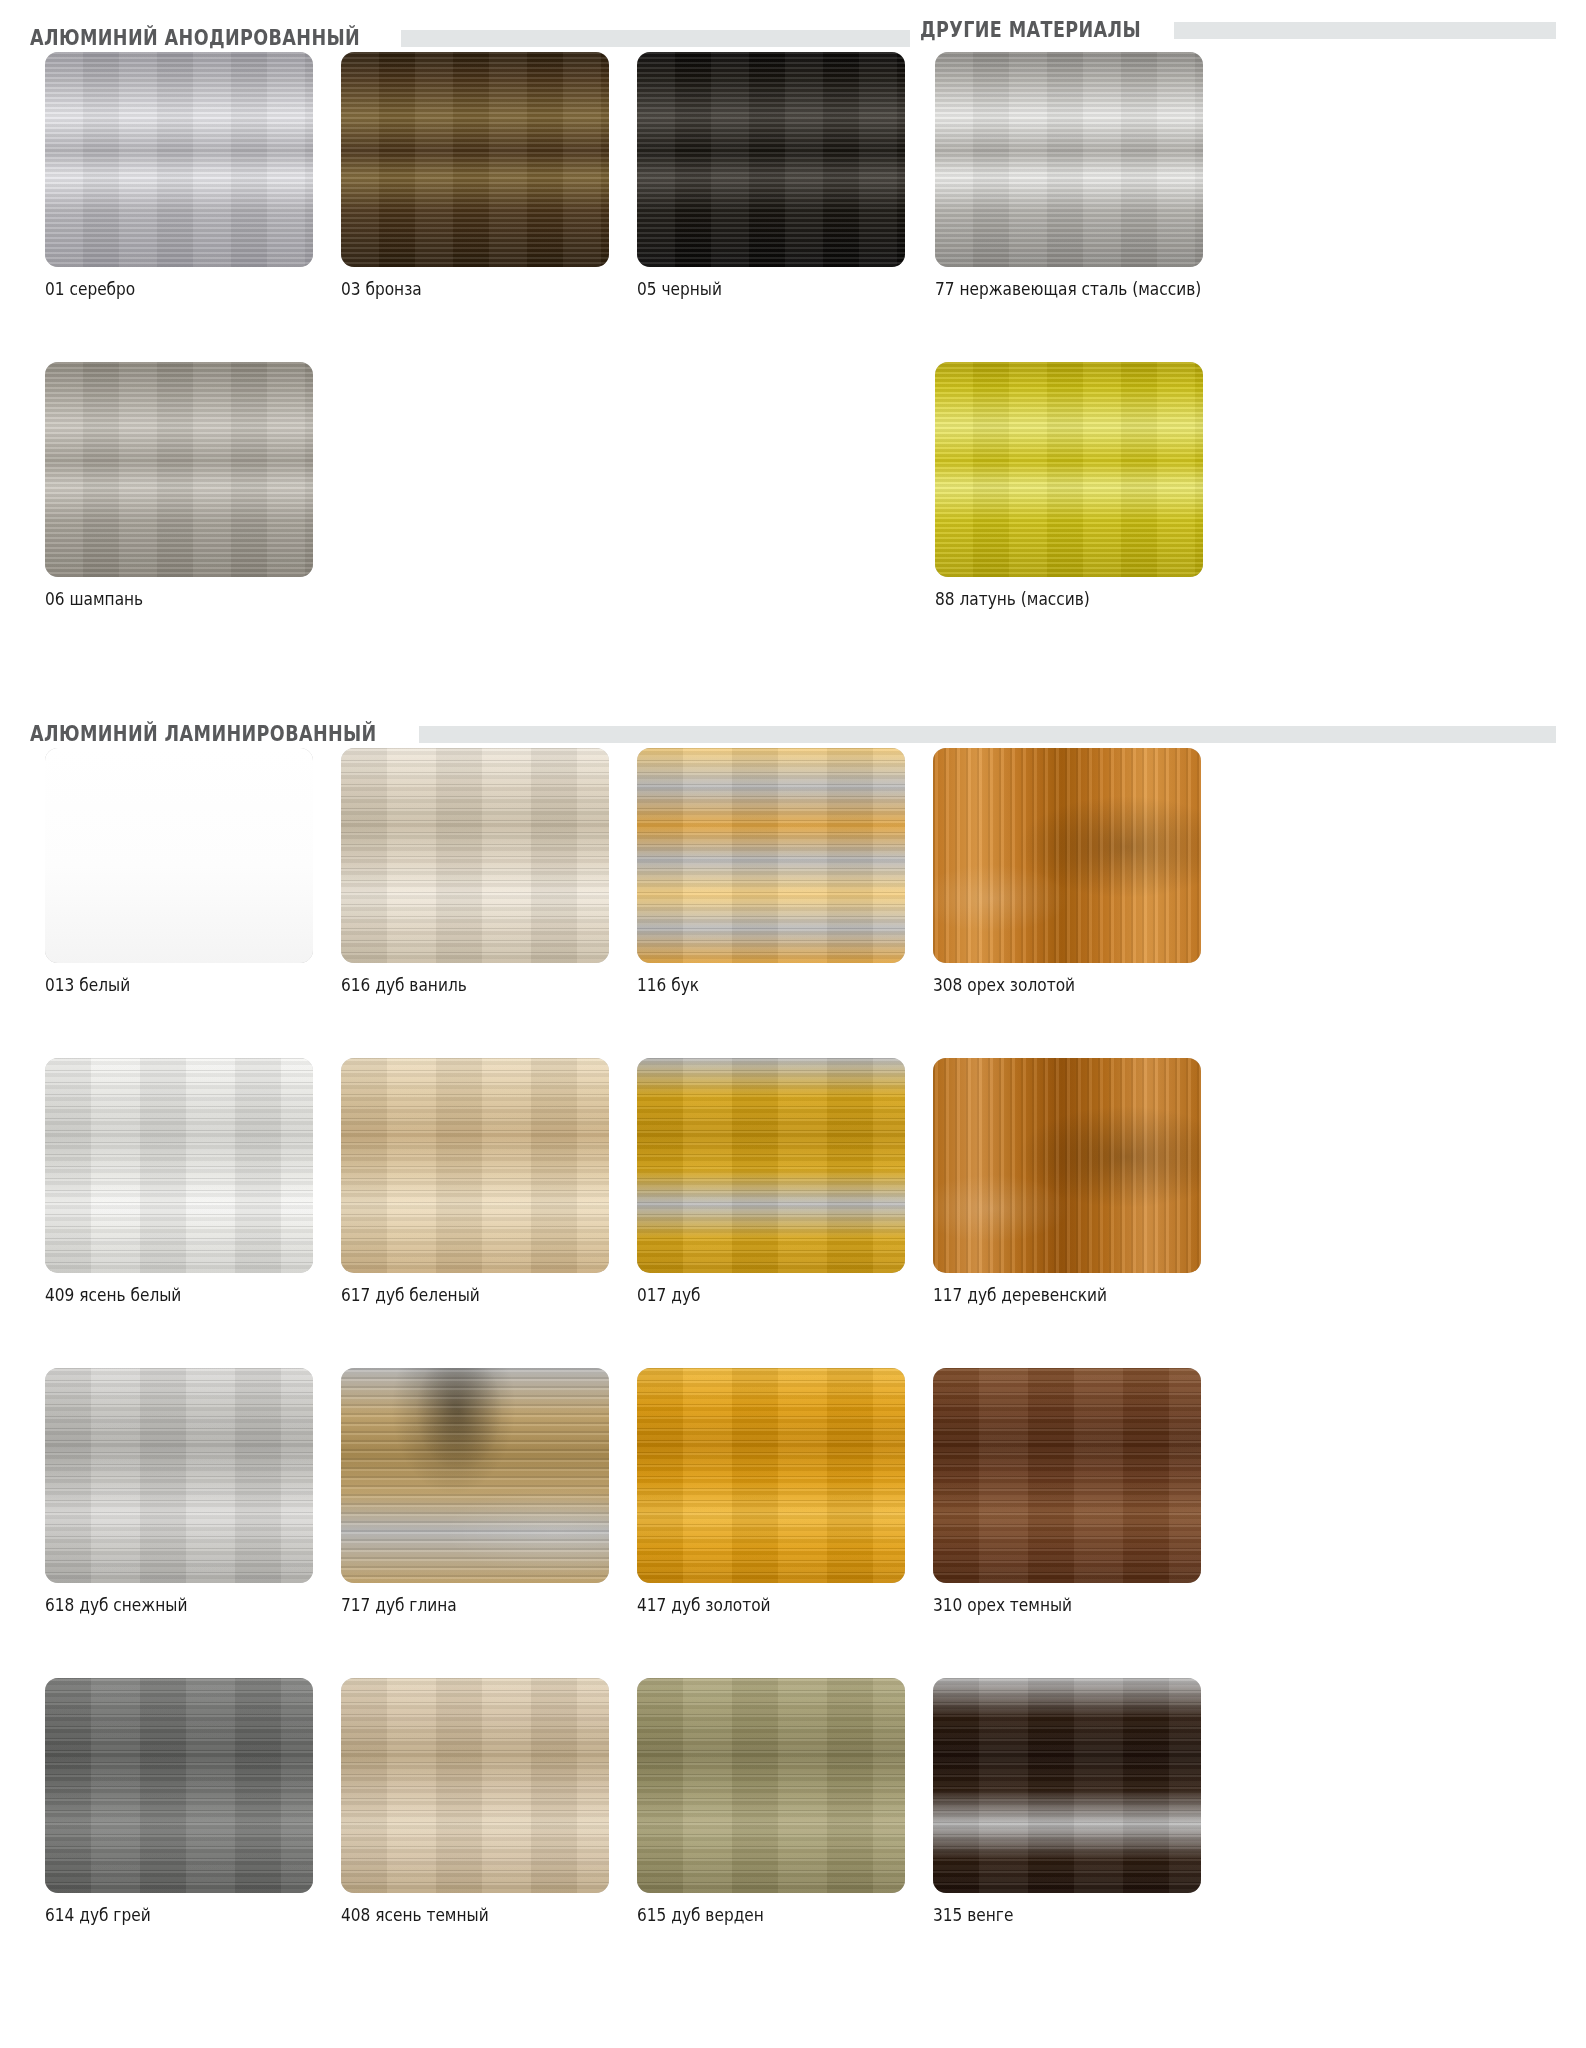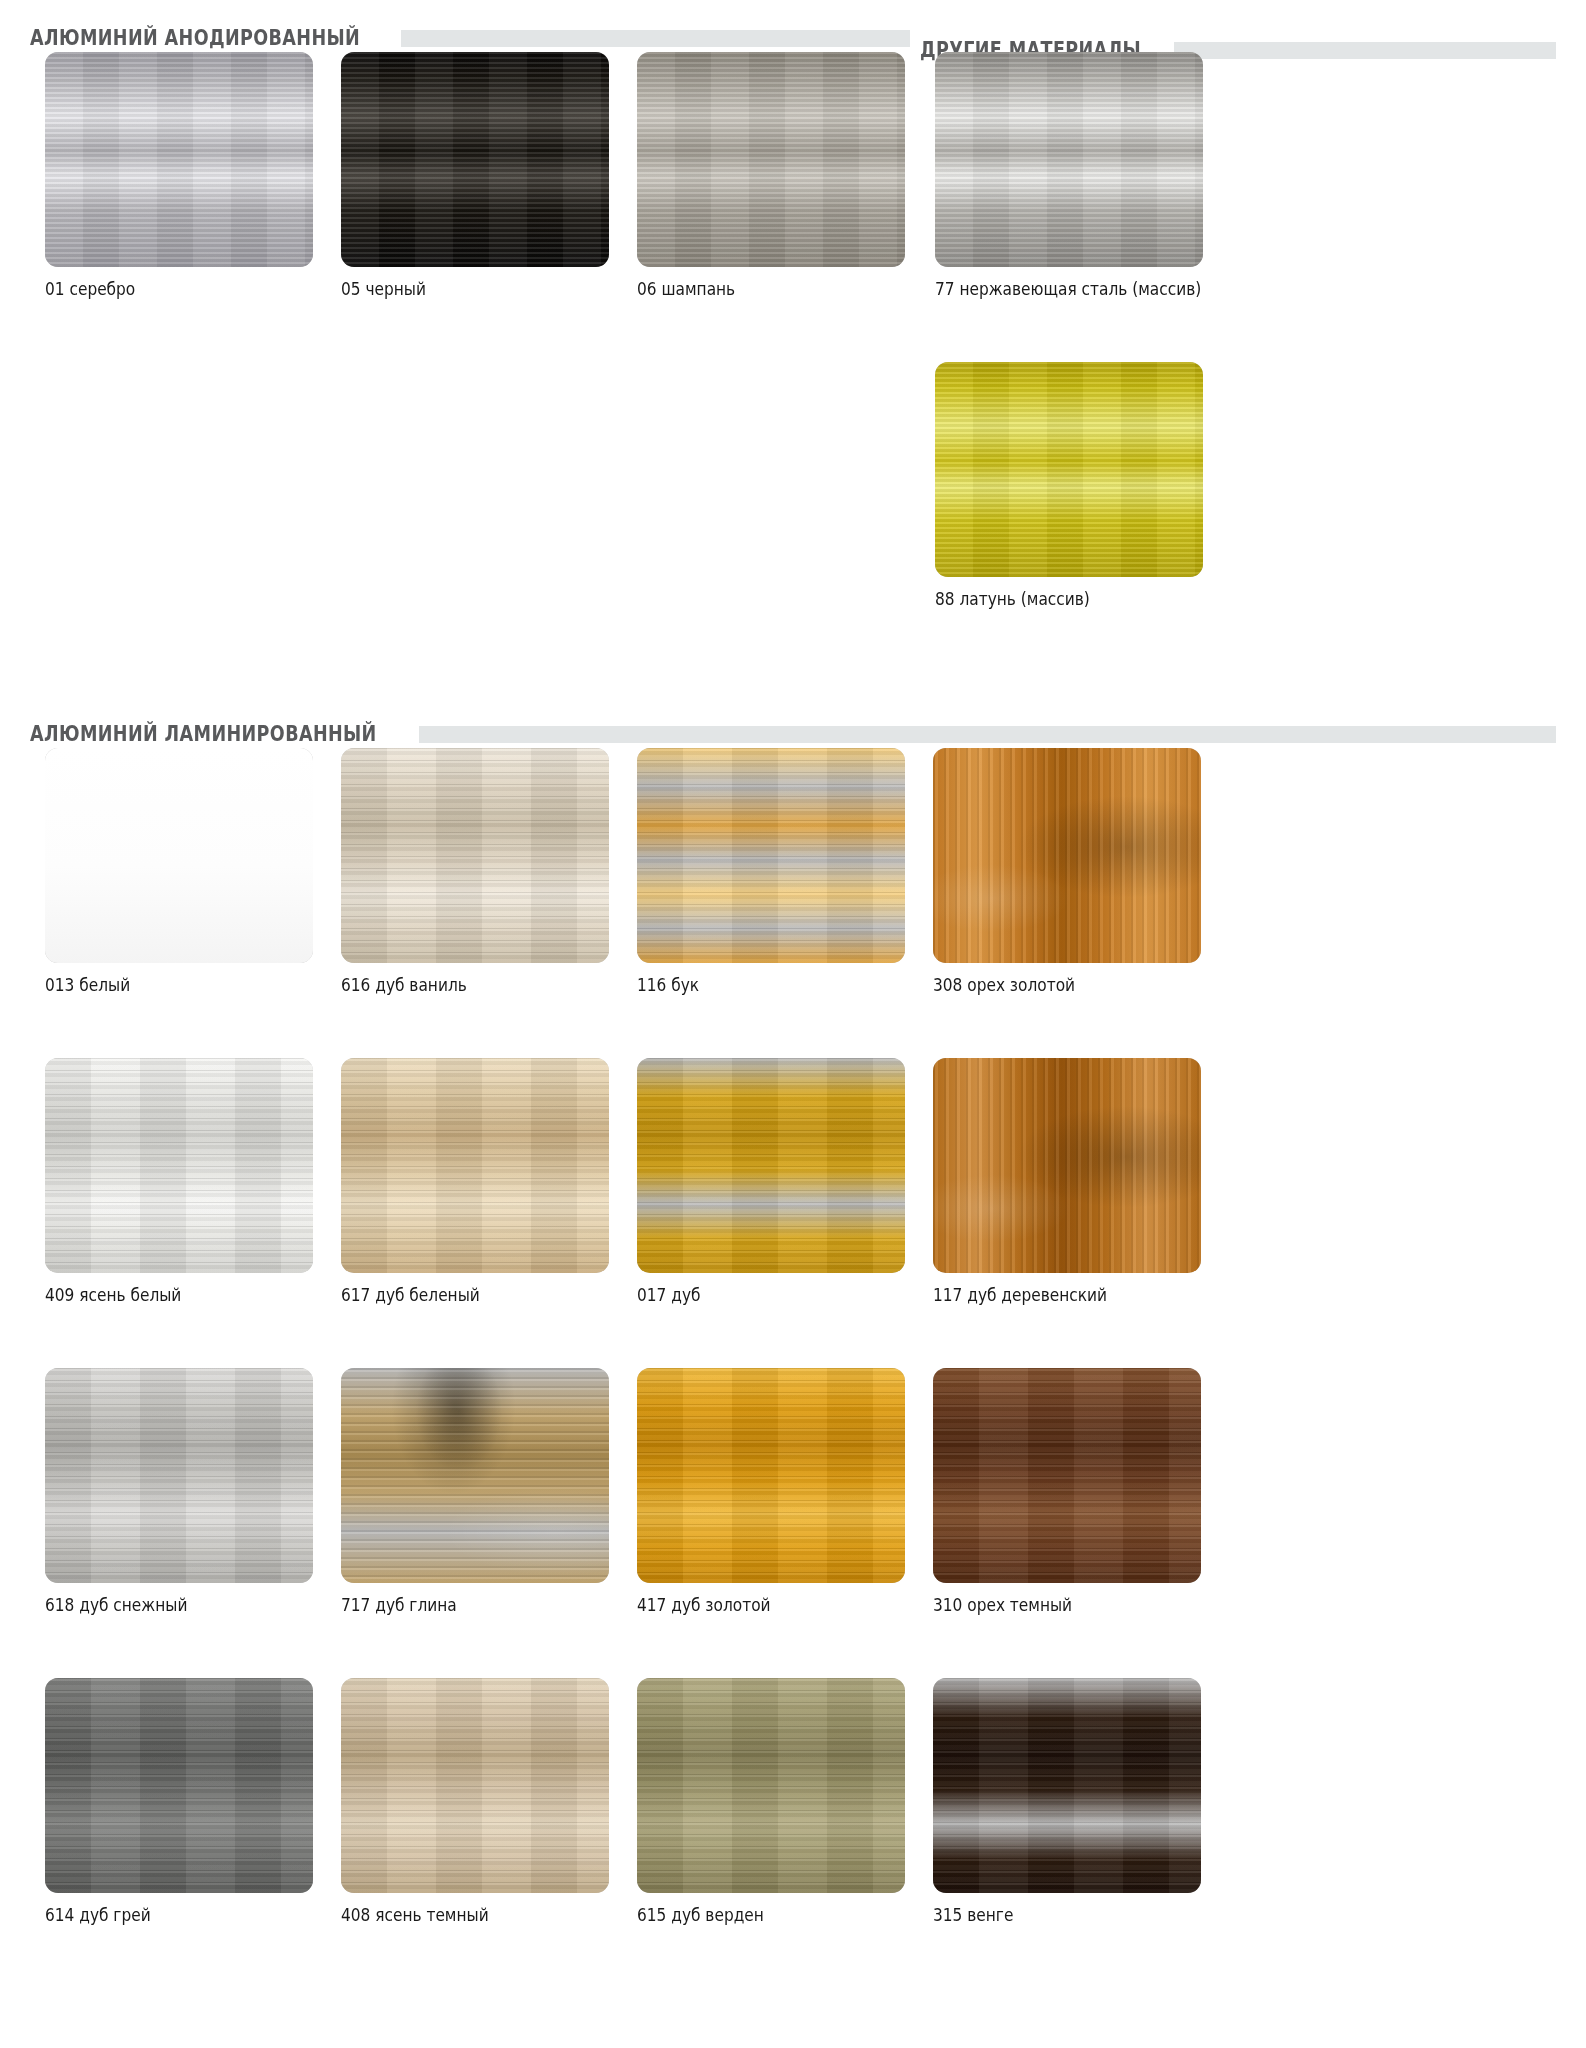--- a/index.html
+++ b/index.html
@@ -7,21 +7,21 @@
   body {
     background: #ffffff;
     font-family: "Liberation Sans", sans-serif;
     overflow: hidden;
   }
   .page { position: relative; width: 1586px; height: 2048px; padding: 8px 30px; }
 
   
   .section-head { display: flex; align-items: center; height: 44px; }
   .section-head.sec-anod  { position: absolute; left: 30px; top: 16px;  width: 880px; }
-  .section-head.sec-other { position: absolute; left: 920px; top: 28px; width: 636px; }
+  .section-head.sec-other { position: absolute; left: 920px; top: 8px; width: 636px; }
   .section-head.sec-lam   { position: absolute; left: 30px; top: 712px; width: 1526px; }
 
   .section-title {
     font-family: "DejaVu Sans Condensed", "Liberation Sans Narrow", "Liberation Sans", sans-serif;
     font-weight: 700;
     font-size: 21px;
     letter-spacing: .4px;
     color: #58595b;
     text-transform: uppercase;
     white-space: nowrap;
@@ -86,20 +86,27 @@
   <div class="grid grid-anod" id="grid-anodized">
       <div class="cell">
         <div class="swatch">
           <div class="tex" style="background: linear-gradient(rgb(160, 159, 166) 0%, rgb(182, 181, 186) 12%, rgb(232, 232, 236) 30%, rgb(182, 181, 186) 46%, rgb(232, 232, 236) 58%, rgb(182, 181, 186) 74%, rgb(160, 159, 166) 100%);"></div>
           <div class="tex2" style="background: repeating-linear-gradient(rgba(255, 255, 255, 0.1) 0px, rgba(255, 255, 255, 0.1) 2px, rgba(0, 0, 0, 0.07) 2px, rgba(0, 0, 0, 0.07) 5px), repeating-linear-gradient(to right, rgba(255, 255, 255, 0.05) 0px, rgba(255, 255, 255, 0.05) 38px, rgba(0, 0, 0, 0.043) 38px, rgba(0, 0, 0, 0.043) 74px);"></div>
         </div>
         <div class="caption">01 серебро</div>
       </div>
       <div class="cell">
         <div class="swatch">
+          <div class="tex" style="background: linear-gradient(rgb(43, 29, 12) 0%, rgb(74, 51, 24) 12%, rgb(125, 101, 53) 30%, rgb(74, 51, 24) 46%, rgb(125, 101, 53) 58%, rgb(74, 51, 24) 74%, rgb(43, 29, 12) 100%);"></div>
+          <div class="tex2" style="background: repeating-linear-gradient(rgba(255, 255, 255, 0.1) 0px, rgba(255, 255, 255, 0.1) 2px, rgba(0, 0, 0, 0.07) 2px, rgba(0, 0, 0, 0.07) 5px), repeating-linear-gradient(to right, rgba(255, 255, 255, 0.05) 0px, rgba(255, 255, 255, 0.05) 38px, rgba(0, 0, 0, 0.043) 38px, rgba(0, 0, 0, 0.043) 74px);"></div>
+        </div>
+        <div class="caption">03 бронза</div>
+      </div>
+      <div class="cell">
+        <div class="swatch">
           <div class="tex" style="background: linear-gradient(rgb(10, 9, 8) 0%, rgb(23, 20, 15) 12%, rgb(68, 64, 58) 30%, rgb(23, 20, 15) 46%, rgb(68, 64, 58) 58%, rgb(23, 20, 15) 74%, rgb(10, 9, 8) 100%);"></div>
           <div class="tex2" style="background: repeating-linear-gradient(rgba(255, 255, 255, 0.1) 0px, rgba(255, 255, 255, 0.1) 2px, rgba(0, 0, 0, 0.07) 2px, rgba(0, 0, 0, 0.07) 5px), repeating-linear-gradient(to right, rgba(255, 255, 255, 0.05) 0px, rgba(255, 255, 255, 0.05) 38px, rgba(0, 0, 0, 0.043) 38px, rgba(0, 0, 0, 0.043) 74px);"></div>
         </div>
         <div class="caption">05 черный</div>
       </div>
       <div class="cell">
         <div class="swatch">
           <div class="tex" style="background: linear-gradient(rgb(141, 136, 126) 0%, rgb(165, 160, 150) 12%, rgb(205, 201, 193) 30%, rgb(165, 160, 150) 46%, rgb(205, 201, 193) 58%, rgb(165, 160, 150) 74%, rgb(141, 136, 126) 100%);"></div>
           <div class="tex2" style="background: repeating-linear-gradient(rgba(255, 255, 255, 0.1) 0px, rgba(255, 255, 255, 0.1) 2px, rgba(0, 0, 0, 0.07) 2px, rgba(0, 0, 0, 0.07) 5px), repeating-linear-gradient(to right, rgba(255, 255, 255, 0.05) 0px, rgba(255, 255, 255, 0.05) 38px, rgba(0, 0, 0, 0.043) 38px, rgba(0, 0, 0, 0.043) 74px);"></div>
         </div>

